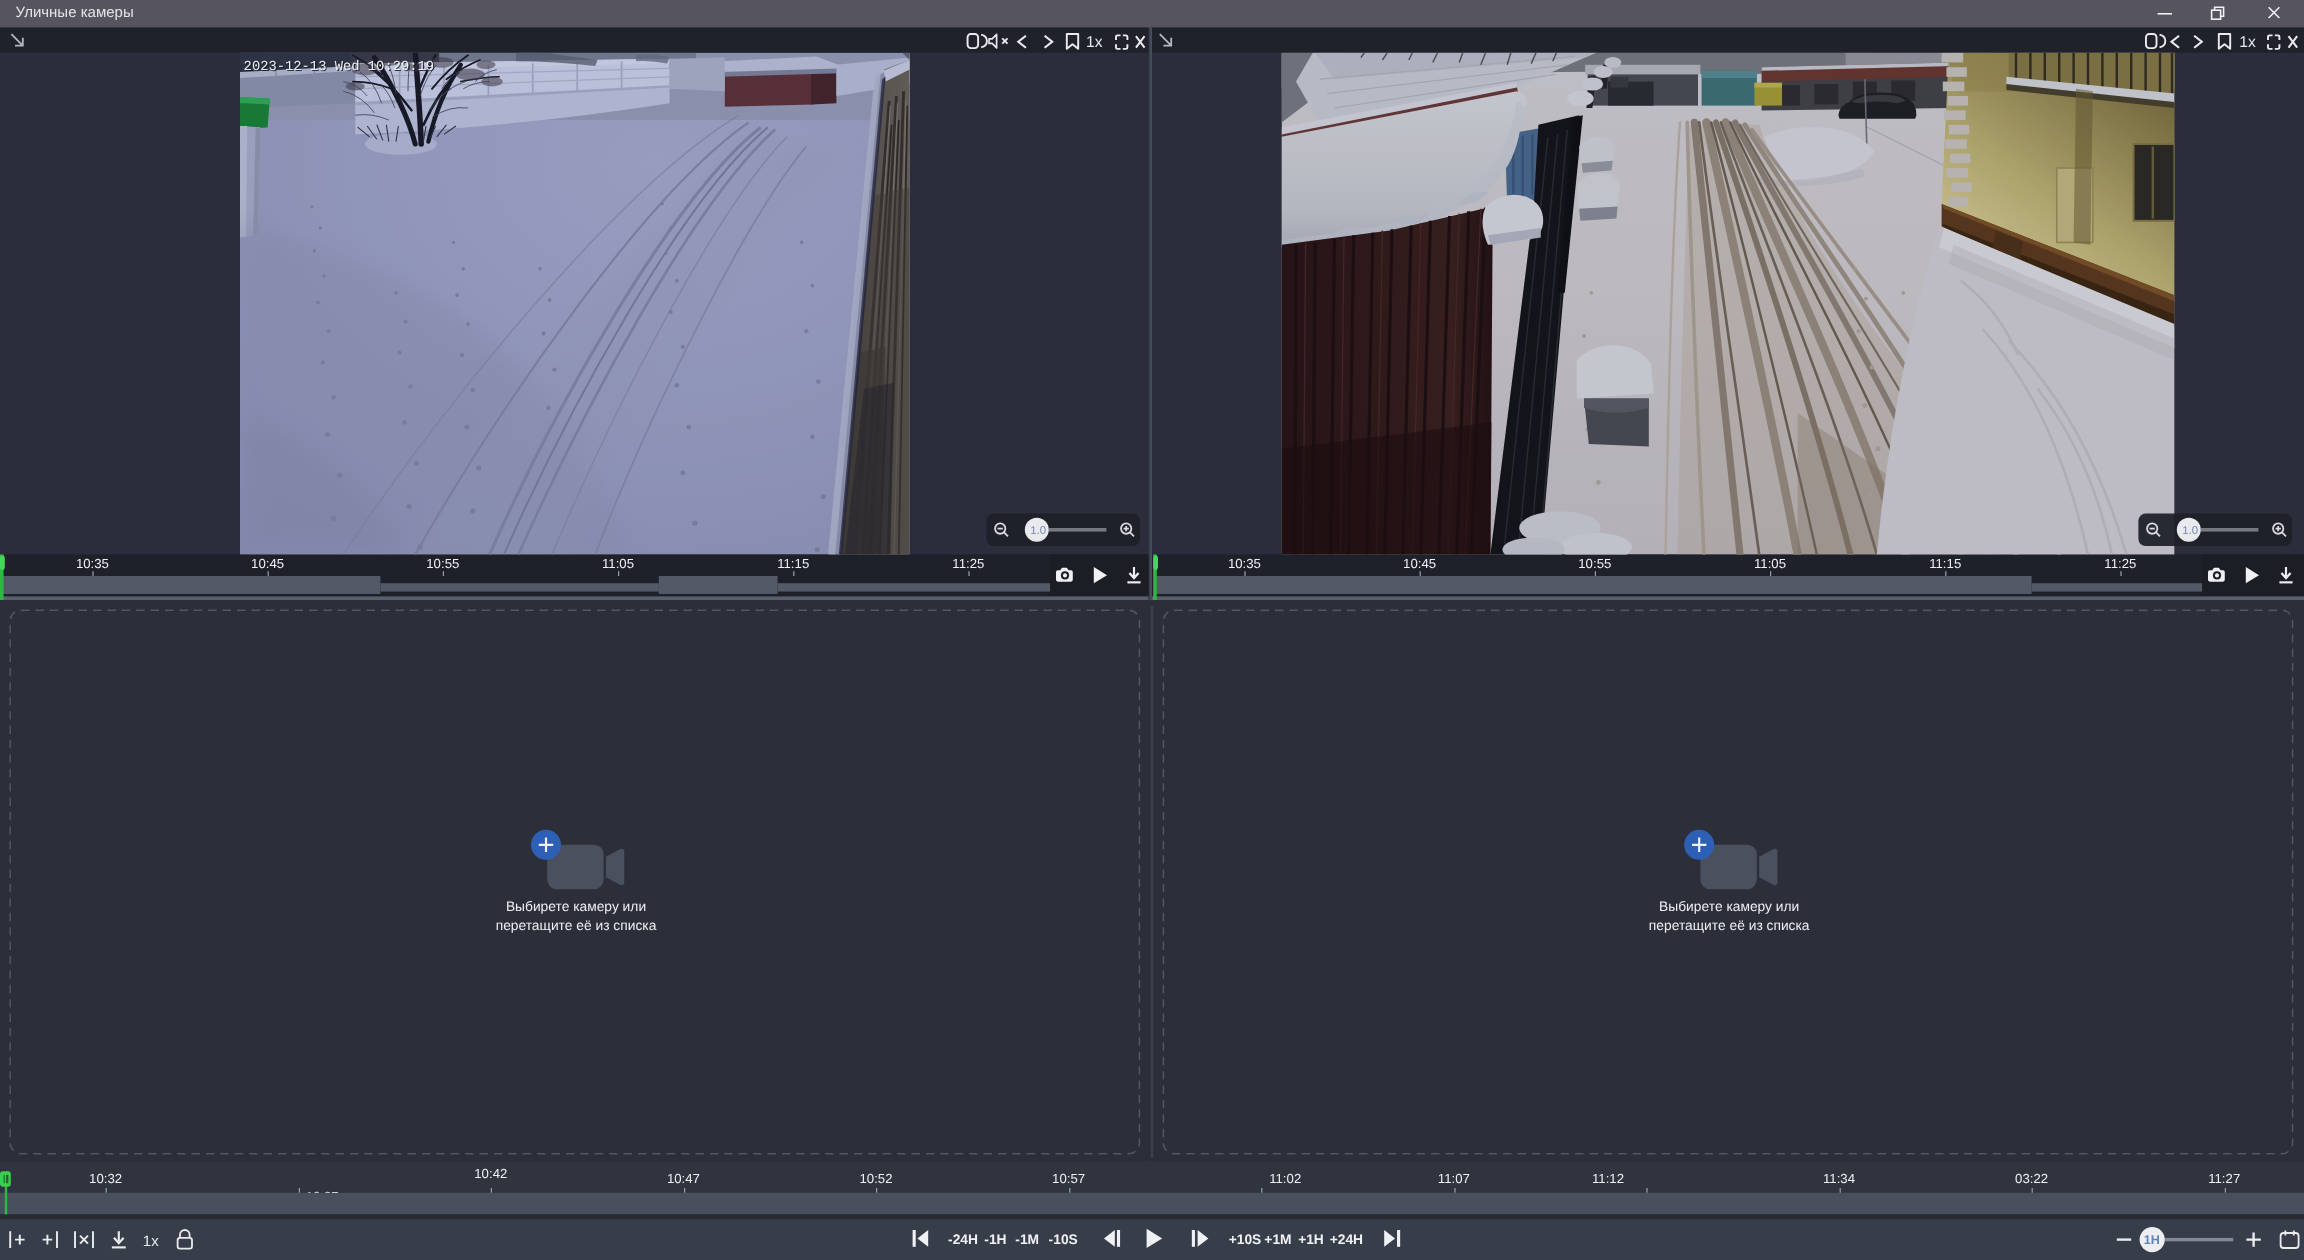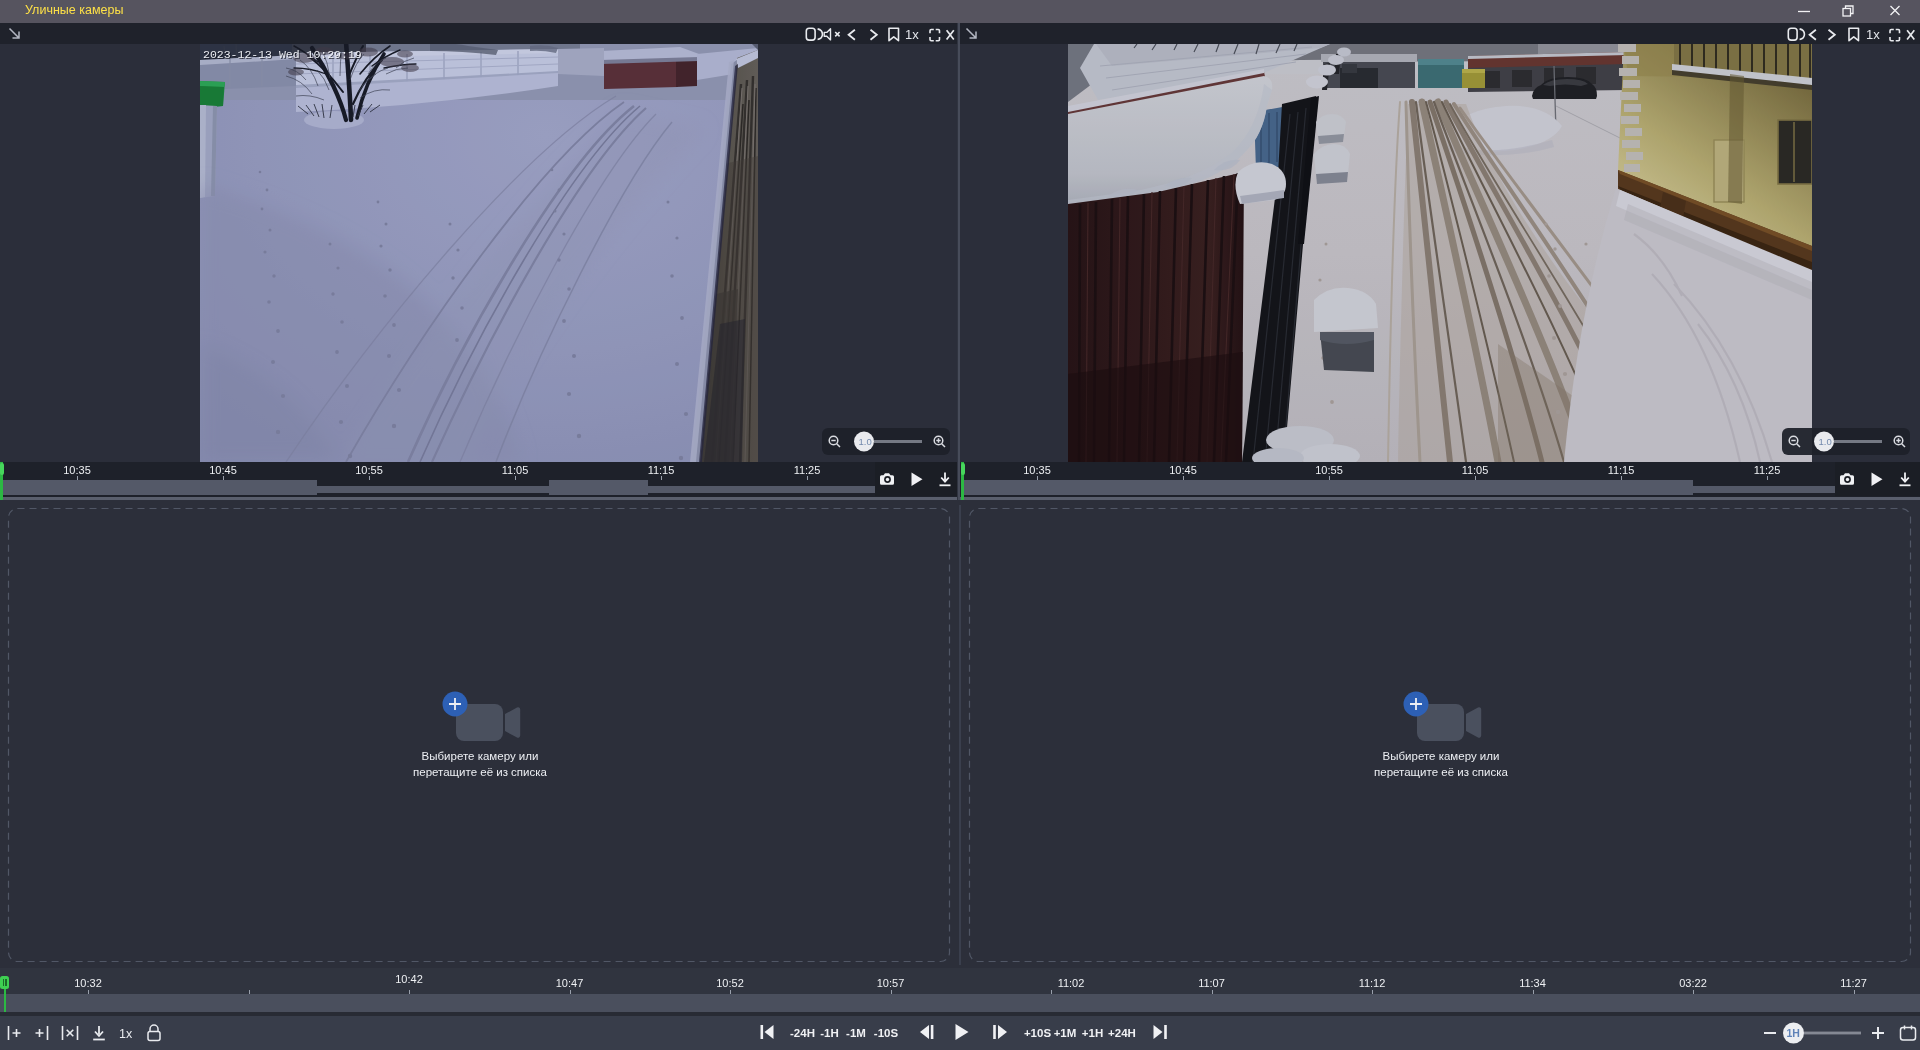--- a/index.html
+++ b/index.html
@@ -8,21 +8,21 @@
   .abs { position:absolute; }
   #root { position:relative; width:1920px; height:1050px; }
   .tlabel { position:absolute; transform:translateX(-50%); color:#eef0f3; font-size:11px; top:0; white-space:nowrap; }
   .tick { position:absolute; width:1px; height:4px; background:#9aa0ac; }
 </style>
 </head>
 <body>
 <div id="root">
 
   <div class="abs" style="left:0;top:0;width:1920px;height:23px;background:#56545f;"></div>
-  <div class="abs" style="left:13px;top:3px;color:#fde047;font-size:12.5px;margin-left:12px;">Уличные камеры</div>
+  <div class="abs" style="left:13px;top:3px;color:#e5e5e5;font-size:12.5px;">Уличные камеры</div>
 
   <div class="abs" style="left:0;top:23px;width:957px;height:21px;background:#1f222b;"></div>
   <div class="abs" style="left:960px;top:23px;width:960px;height:21px;background:#1f222b;"></div>
 
   <div class="abs" style="left:0;top:44px;width:957px;height:418px;background:#2b2e3a;"></div>
   <div class="abs" style="left:960px;top:44px;width:960px;height:418px;background:#2b2e3a;"></div>
 
   <div class="abs" style="left:0;top:462px;width:957px;height:38px;background:#1e212a;"></div>
   <div class="abs" style="left:960px;top:462px;width:960px;height:38px;background:#1e212a;"></div>
 
@@ -94,21 +94,21 @@
   <div class="abs" style="left:0;top:968px;width:1920px;height:82px;background:#30343f;"></div>
   <div id="tl-master" class="abs" style="left:0;top:968px;width:1920px;height:82px;">
     <div class="tlabel" style="left:88px;top:9px;">10:32</div>
     <div class="tlabel" style="left:248.5px;top:24px;margin-left:20px;">10:37</div>
     <div class="tlabel" style="left:409px;top:5px;">10:42</div>
     <div class="tlabel" style="left:569.5px;top:9px;">10:47</div>
     <div class="tlabel" style="left:730px;top:9px;">10:52</div>
     <div class="tlabel" style="left:890.5px;top:9px;">10:57</div>
     <div class="tlabel" style="left:1051px;top:9px;margin-left:20px;">11:02</div>
     <div class="tlabel" style="left:1211.5px;top:9px;">11:07</div>
-    <div class="tlabel" style="left:1372px;top:9px;">11:12</div>
+    <div class="tlabel" style="left:1340px;top:9px;">11:12</div>
     <div class="tlabel" style="left:1532.5px;top:9px;">11:34</div>
     <div class="tlabel" style="left:1693px;top:9px;">03:22</div>
     <div class="tlabel" style="left:1853.5px;top:9px;">11:27</div>
     <div class="tick" style="left:88px;top:22px;"></div>
     <div class="tick" style="left:248.5px;top:22px;"></div>
     <div class="tick" style="left:409px;top:22px;"></div>
     <div class="tick" style="left:569.5px;top:22px;"></div>
     <div class="tick" style="left:730px;top:22px;"></div>
     <div class="tick" style="left:890.5px;top:22px;"></div>
     <div class="tick" style="left:1051px;top:22px;"></div>

